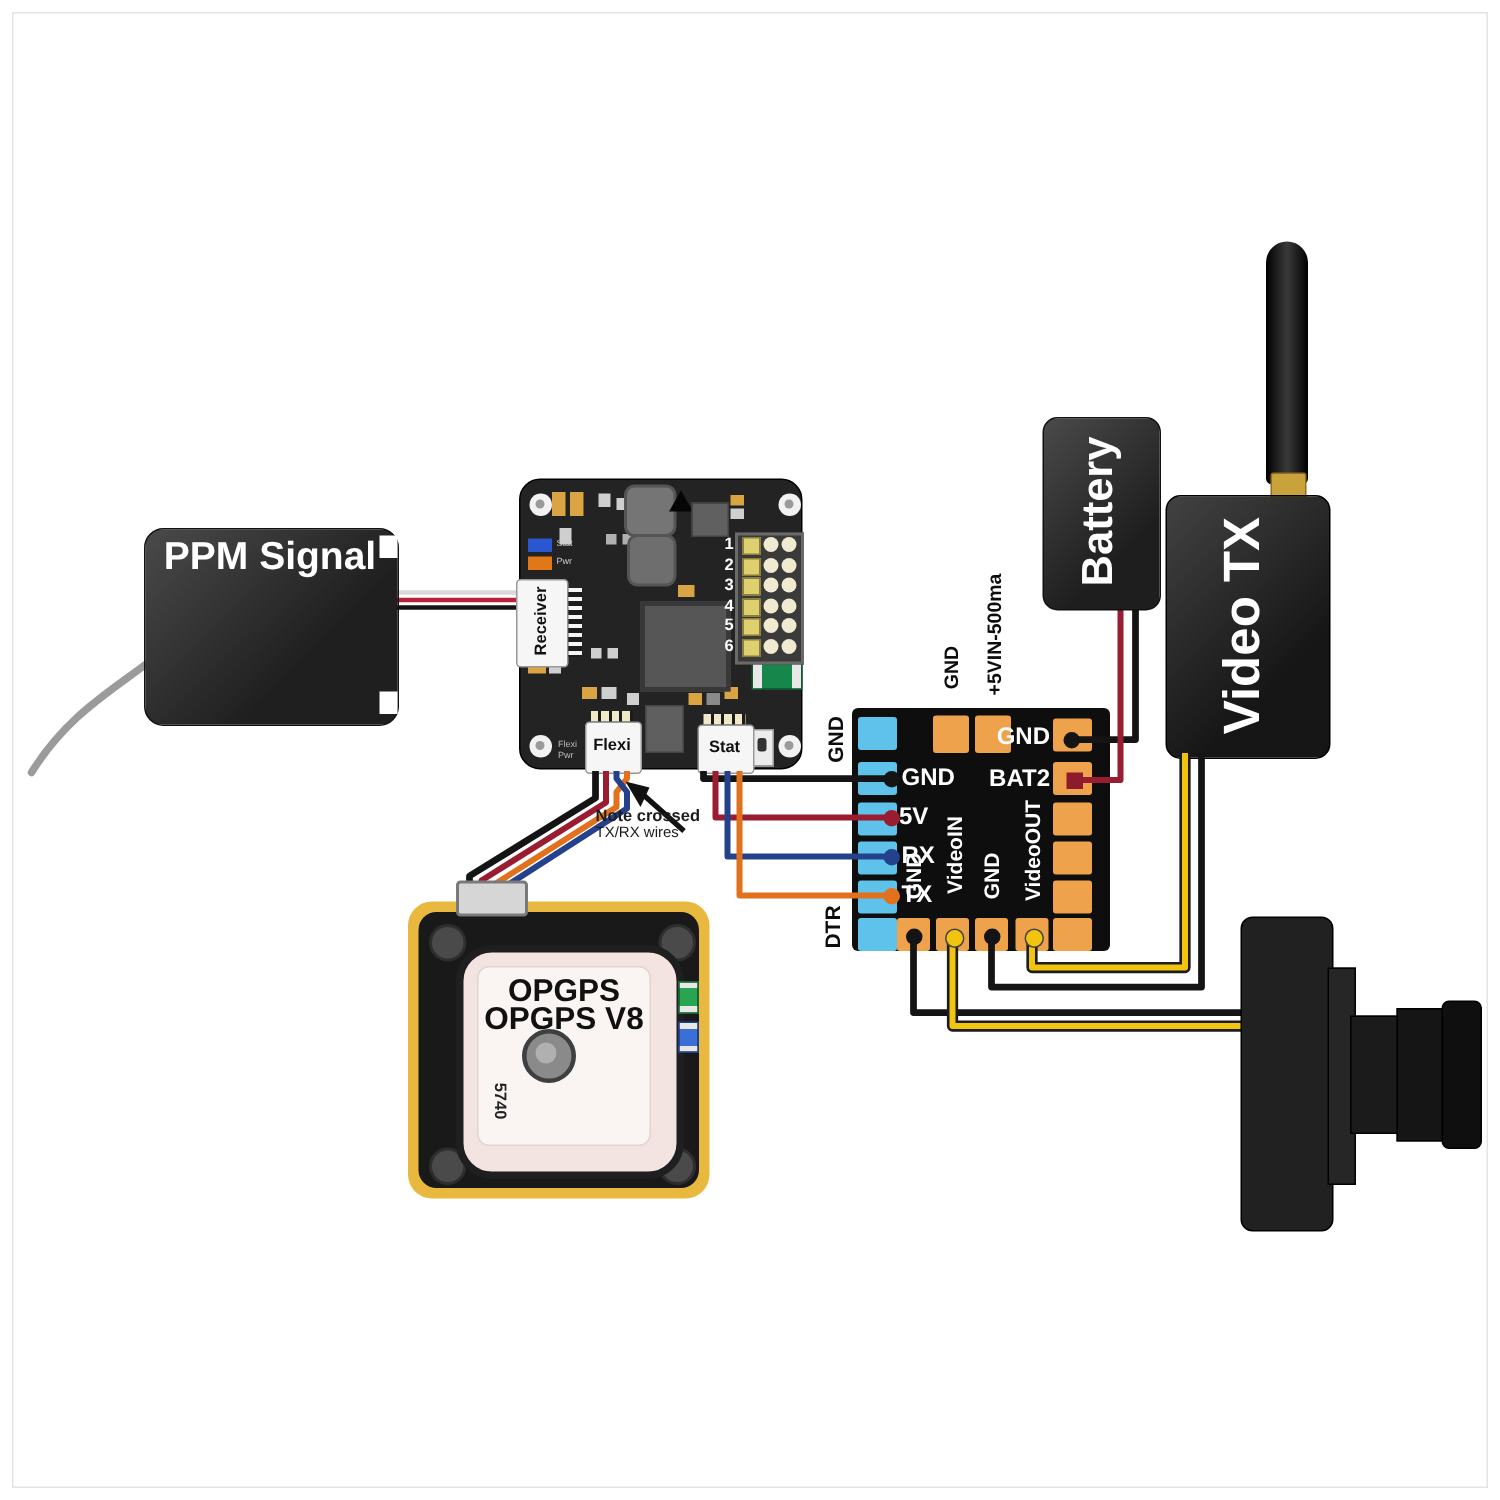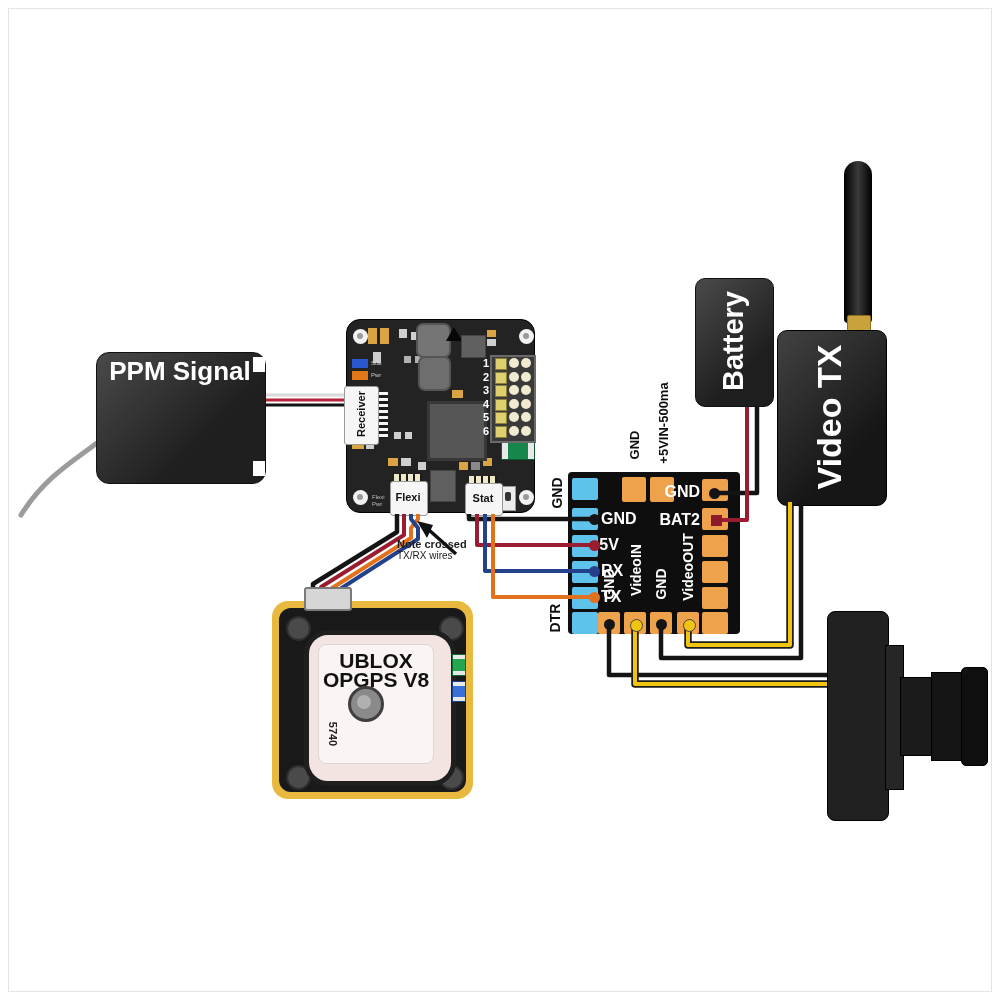--- a/index.html
+++ b/index.html
@@ -179,21 +179,21 @@
   <div class="abs" style="left:272px;top:601px;width:201px;height:198px;border-radius:16px;background:#e9b83e;"></div>
   <div class="abs" style="left:279px;top:608px;width:187px;height:184px;border-radius:12px;background:#191919;"></div>
   <div id="gps-screws">
       <div style="position: absolute; left: 285.5px; top: 615.5px; width: 21px; height: 21px; border-radius: 50%; background: rgb(74, 74, 74); border: 2px solid rgb(46, 46, 46);"></div>
       <div style="position: absolute; left: 438.5px; top: 615.5px; width: 21px; height: 21px; border-radius: 50%; background: rgb(74, 74, 74); border: 2px solid rgb(46, 46, 46);"></div>
       <div style="position: absolute; left: 285.5px; top: 764.5px; width: 21px; height: 21px; border-radius: 50%; background: rgb(74, 74, 74); border: 2px solid rgb(46, 46, 46);"></div>
       <div style="position: absolute; left: 438.5px; top: 764.5px; width: 21px; height: 21px; border-radius: 50%; background: rgb(74, 74, 74); border: 2px solid rgb(46, 46, 46);"></div>
     </div>
   <div class="abs" style="left:304px;top:630px;width:142px;height:146px;border:5px solid #1f1f1f;border-radius:24px;background:#f3e4e2;"></div>
   <div class="abs" style="left:318px;top:644px;width:114px;height:118px;background:#faf4f2;border:1px solid #e0d5d2;border-radius:8px;"></div>
-  <div class="clabel" style="left:376px;top:661px;font-size:21px;font-weight:bold;color:#111;">UBLOX</div>
+  <div class="clabel" style="left:376px;top:661px;font-size:21px;font-weight:bold;color:#111;">OPGPS</div>
   <div class="clabel" style="left:376px;top:680px;font-size:21px;font-weight:bold;color:#111;">OPGPS V8</div>
   <div class="abs" style="left:348px;top:686px;width:30px;height:30px;border-radius:50%;background:#8a8a8a;border:3px solid #3f3f3f;"></div>
   <div class="abs" style="left:357px;top:695px;width:14px;height:14px;border-radius:50%;background:#b0b0b0;"></div>
   <div class="rlabel-cw" style="left:333px;top:734px;font-size:11px;font-weight:bold;color:#222;">5740</div>
   <div class="abs" style="left:452px;top:654px;width:12px;height:20px;
               background:linear-gradient(180deg,#e8e8e8 0 4px,#27a550 4px 16px,#e8e8e8 16px);border:1px solid #0f6b30;"></div>
   <div class="abs" style="left:452px;top:681px;width:12px;height:19px;
               background:linear-gradient(180deg,#e8e8e8 0 4px,#3a6fd8 4px 15px,#e8e8e8 15px);border:1px solid #1d3f8f;"></div>
 
   <div class="abs" style="left:844px;top:161px;width:28px;height:162px;border-radius:14px 14px 4px 4px;

